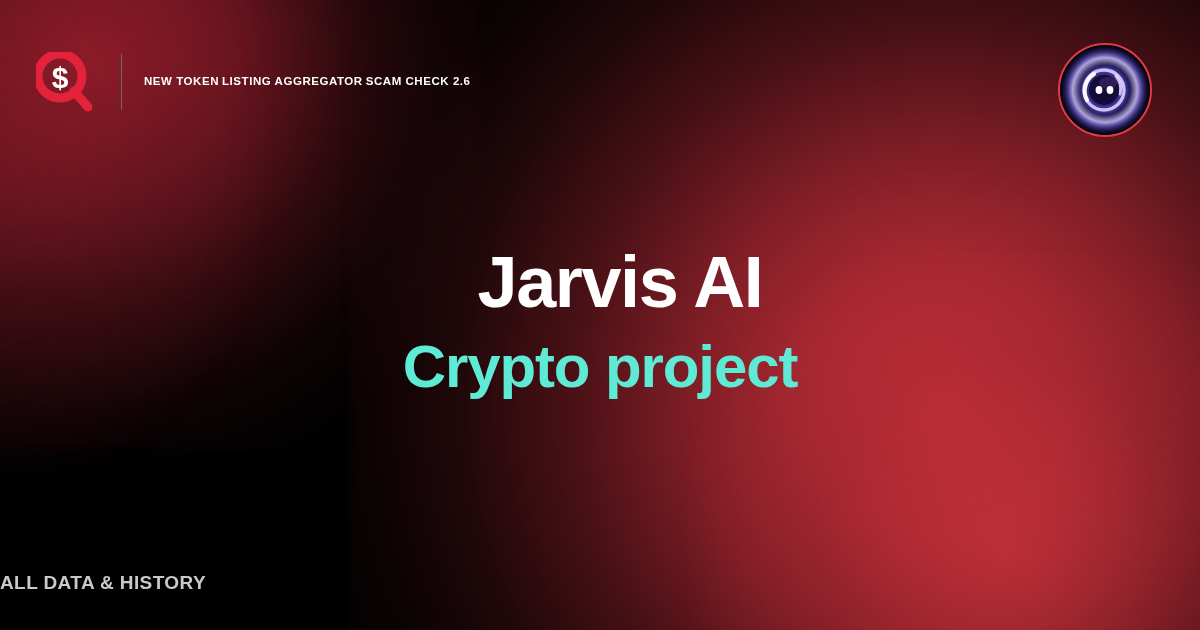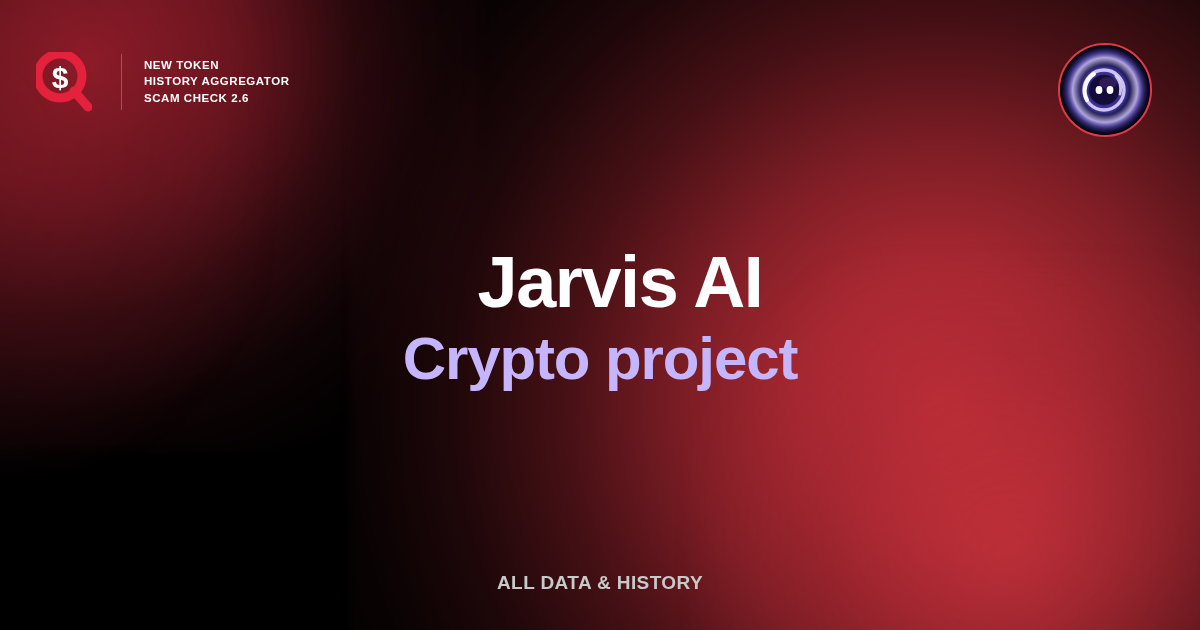--- a/index.html
+++ b/index.html
@@ -81,21 +81,21 @@
     white-space:nowrap;
   }
 
   .divider {
     width:1px; height:56px;
     background:#6b6b6b;
     margin:0 22px 0 22px;
   }
 
   .tagline {
-    display:flex; flex-direction:column;
+    display:flex; flex-direction:row;
     justify-content:center;
     gap:3px;
   }
   .tagline-line {
     font-size:11.5px;
     font-weight:bold;
     letter-spacing:0.55px;
     color:#ffffff;
     line-height:1.18;
     white-space:nowrap;
@@ -123,31 +123,31 @@
     font-size:72px;
     font-weight:bold;
     color:#ffffff;
     letter-spacing:-1.4px;
     line-height:1.02;
     padding-left:40px;
   }
   .title-sub {
     font-size:60px;
     font-weight:bold;
-    color:#c4b5fd;
+    color:#5eead4;
     letter-spacing:-1.1px;
     line-height:1.05;
-    margin-top:8px;
+    margin-top:16px;
   }
 
   
   .footer {
     position:absolute;
     left:0; right:0; top:572px;
-    text-align:center;
+    text-align:left;
     font-size:19px;
     font-weight:bold;
     letter-spacing:0.4px;
     color:#c9c9c9;
   }
 </style>
 </head>
 <body>
 
 <div class="canvas">
@@ -164,21 +164,21 @@
         <circle cx="24" cy="24" r="22" fill="none" stroke="#e5223c" stroke-width="9"></circle>
         <line x1="38" y1="39" x2="52" y2="55" stroke="#e5223c" stroke-width="9" stroke-linecap="round"></line>
         <text x="24" y="35.5" text-anchor="middle" font-family="'Liberation Sans', sans-serif" font-size="30" font-weight="bold" fill="#ffffff">$</text>
       </svg>
     </div>
 
     <div class="divider"></div>
 
     <div class="tagline">
       <div class="tagline-line">NEW TOKEN</div>
-      <div class="tagline-line">HISTORY AGGREGATOR</div>
+      <div class="tagline-line">LISTING AGGREGATOR</div>
       <div class="tagline-line">SCAM CHECK 2.6</div>
     </div>
   </div>
 
   <div class="avatar">
     <div class="avatar-inner">
       <svg viewBox="0 0 90 90" width="90" height="90">
         <defs>
           <radialGradient id="bgGlow" cx="50%" cy="50%" r="50%">
             <stop offset="0%" stop-color="#241a7a"></stop>

